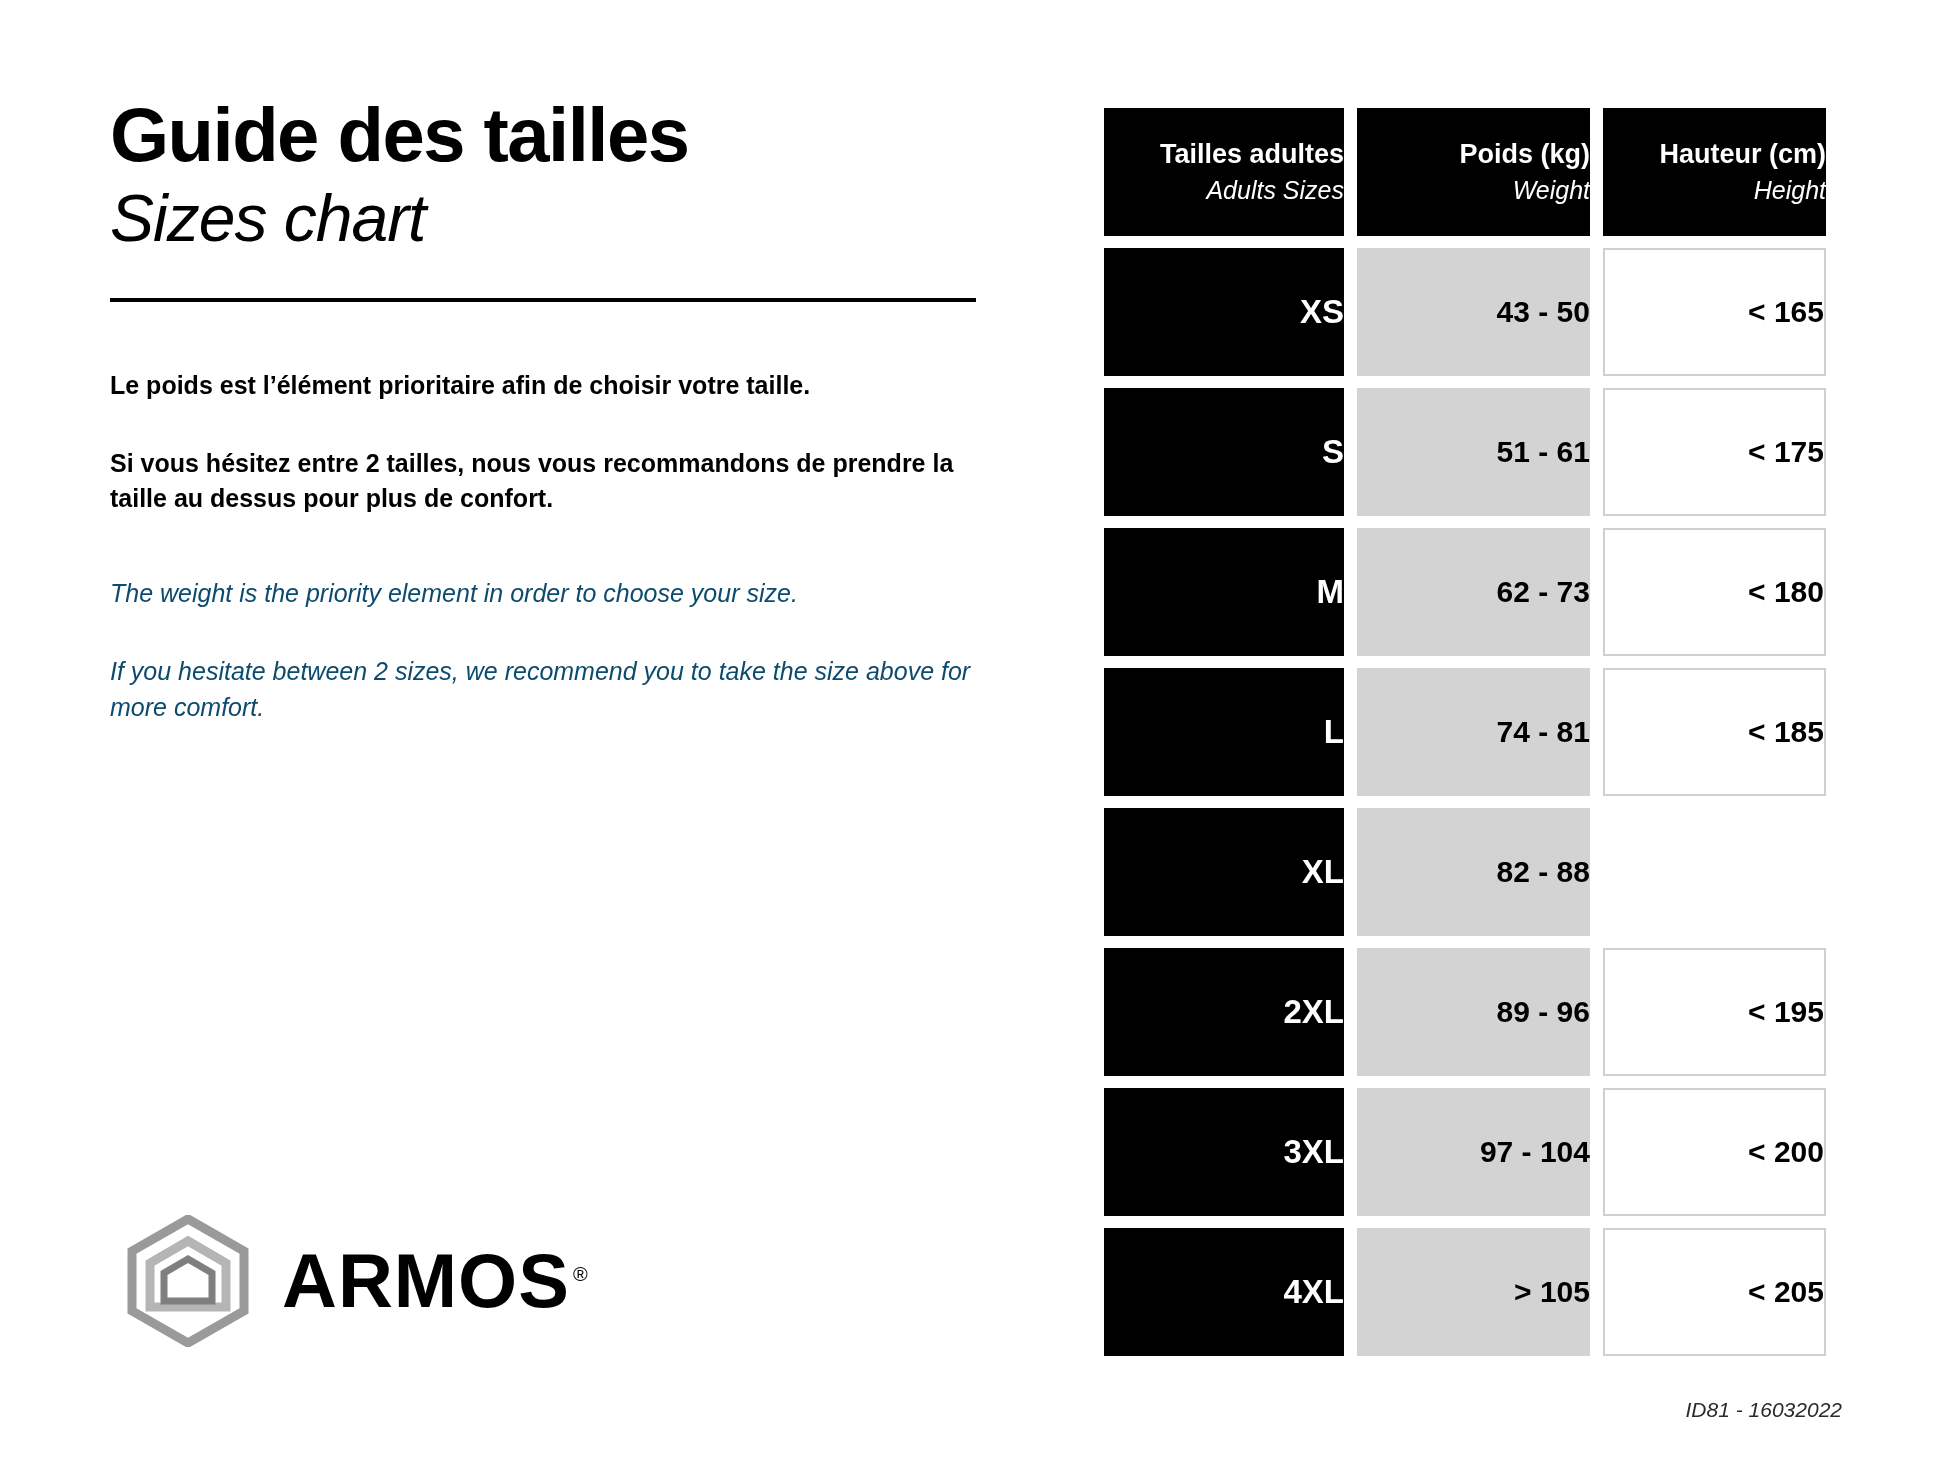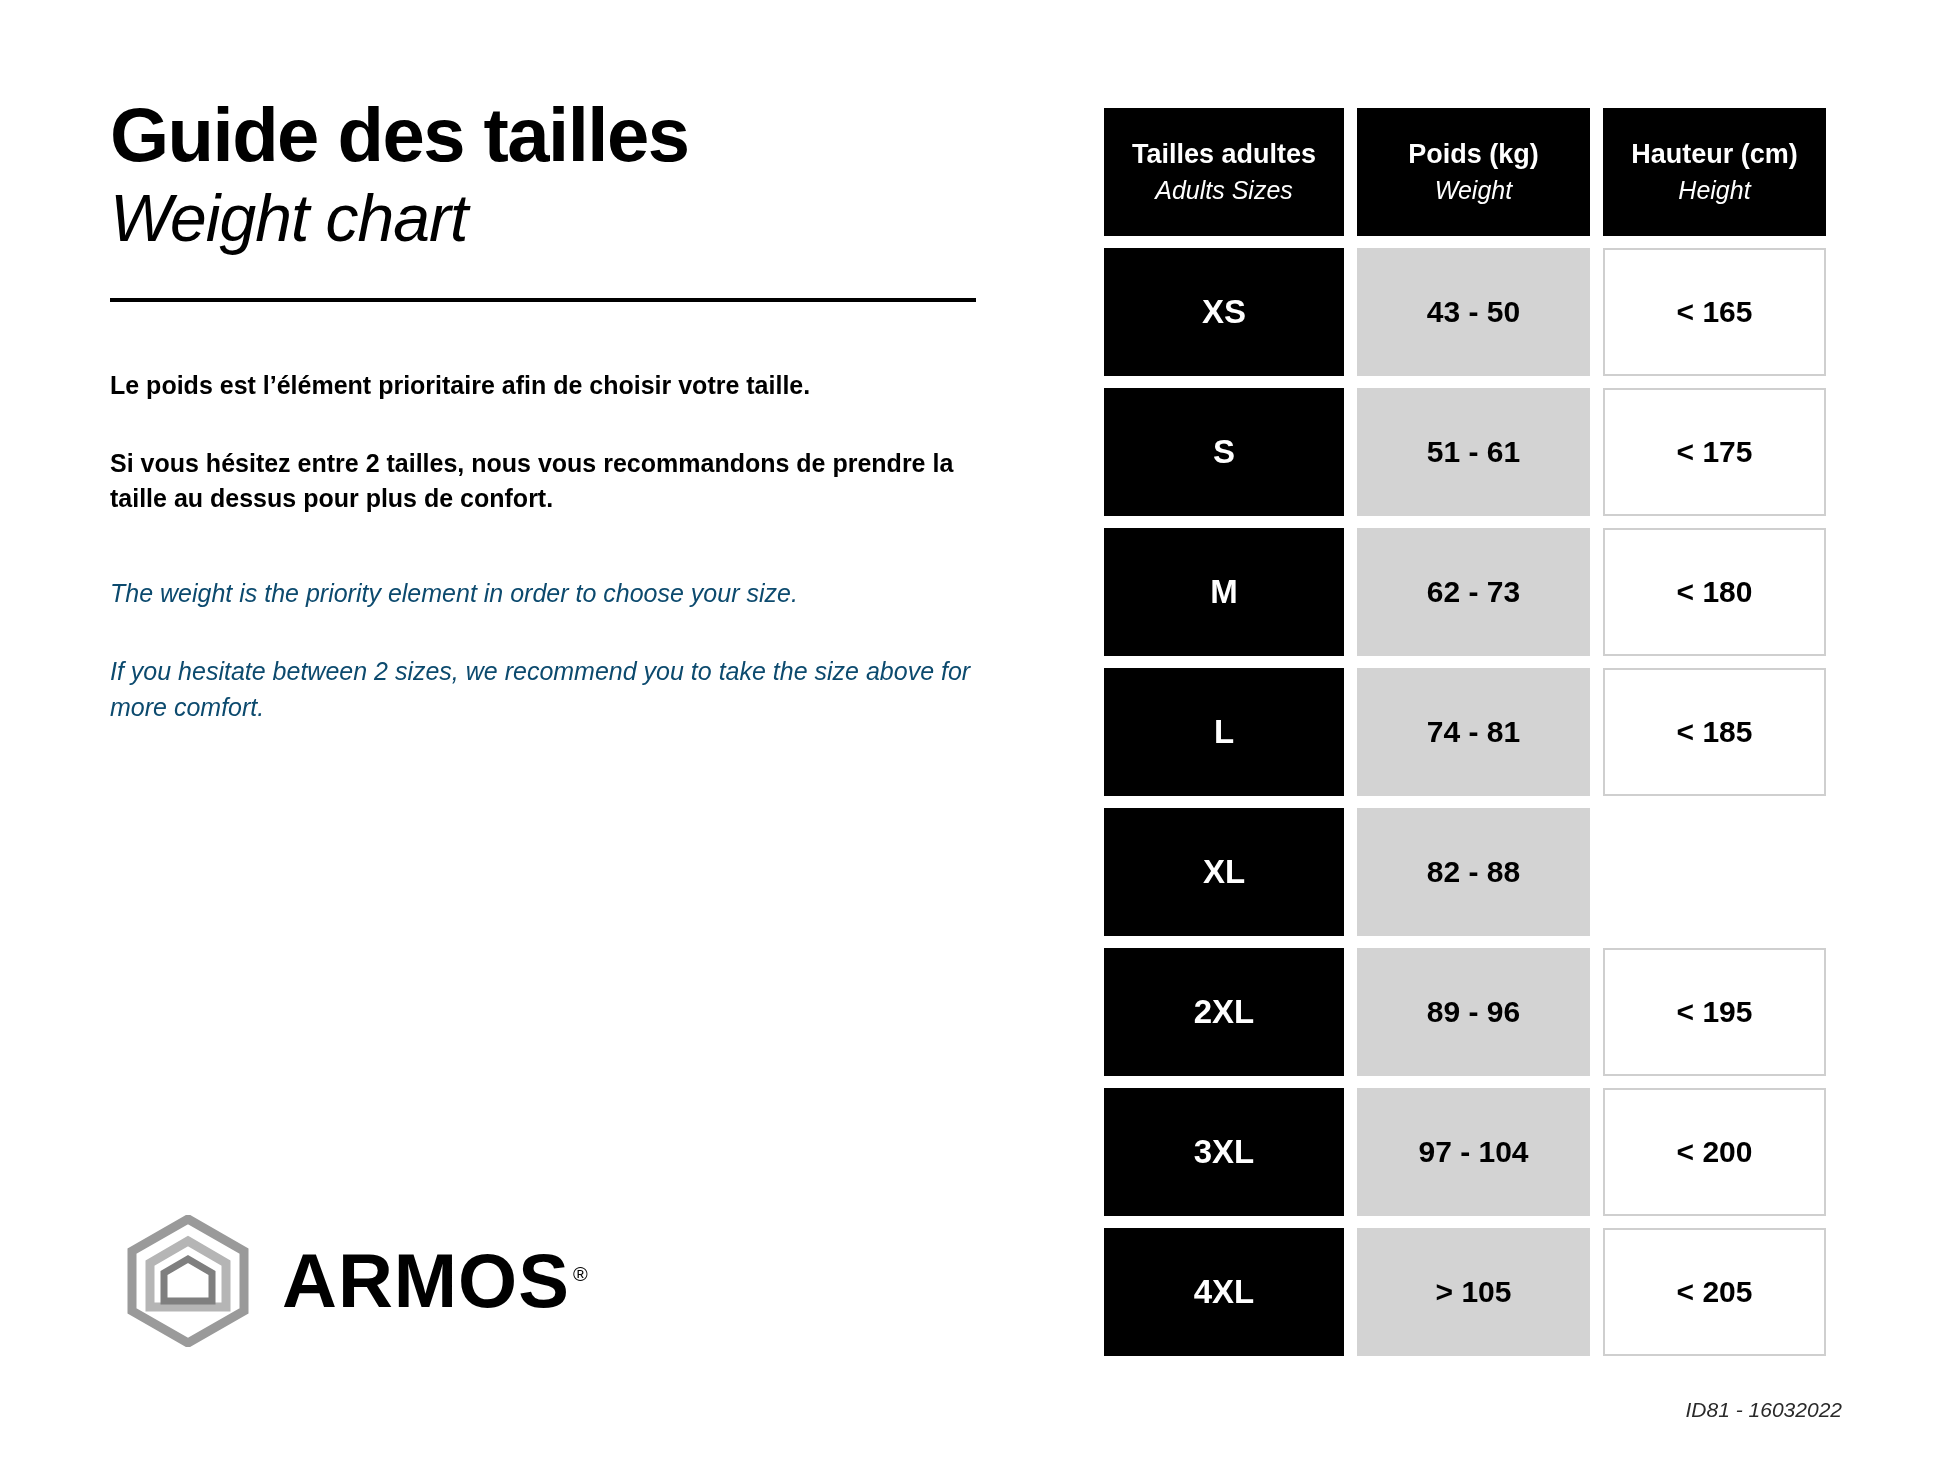--- a/index.html
+++ b/index.html
@@ -108,21 +108,21 @@
   }
   .row {
     display: flex;
     margin-bottom: 12px;
   }
   .row:last-child { margin-bottom: 0; }
 
   .cell {
     display: flex;
     flex-direction: column;
-    align-items: center;
+    align-items: flex-end;
     justify-content: center;
     text-align: center;
     box-sizing: border-box;
   }
   .c-size   { width: 240px; margin-right: 13px; }
   .c-weight { width: 233px; margin-right: 13px; }
   .c-height { width: 223px; }
 
   .head .cell {
     height: 128px;
@@ -173,21 +173,21 @@
     color: #2a2a2a;
   }
 </style>
 </head>
 <body>
 
 <div class="page">
 
   <div class="left">
     <h1 class="title-fr">Guide des tailles</h1>
-    <div class="title-en">Weight chart</div>
+    <div class="title-en">Sizes chart</div>
     <div class="rule"></div>
 
     <p class="para-bold p1">Le poids est l’élément prioritaire afin de choisir votre taille.</p>
     <p class="para-bold p2">Si vous hésitez entre 2 tailles, nous vous recommandons de prendre la taille au dessus pour plus de confort.</p>
     <p class="para-italic p3">The weight is the priority element in order to choose your size.</p>
     <p class="para-italic p4">If you hesitate between 2 sizes, we recommend you to take the size above for more comfort.</p>
   </div>
 
   <div class="logo-wrap">
     <svg class="logo-mark" viewBox="0 0 128 132">

